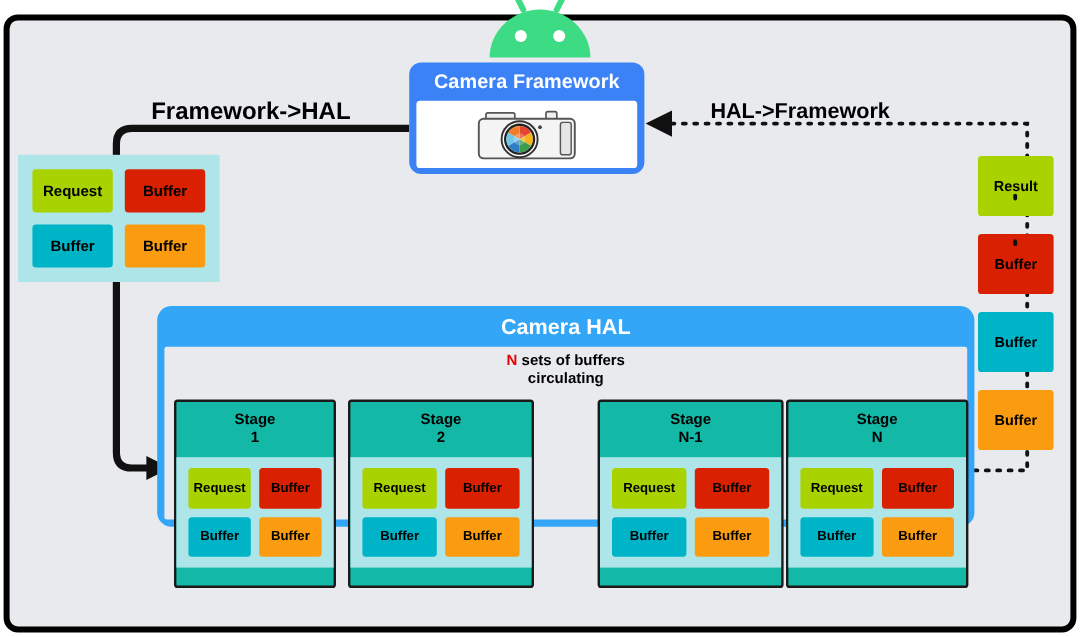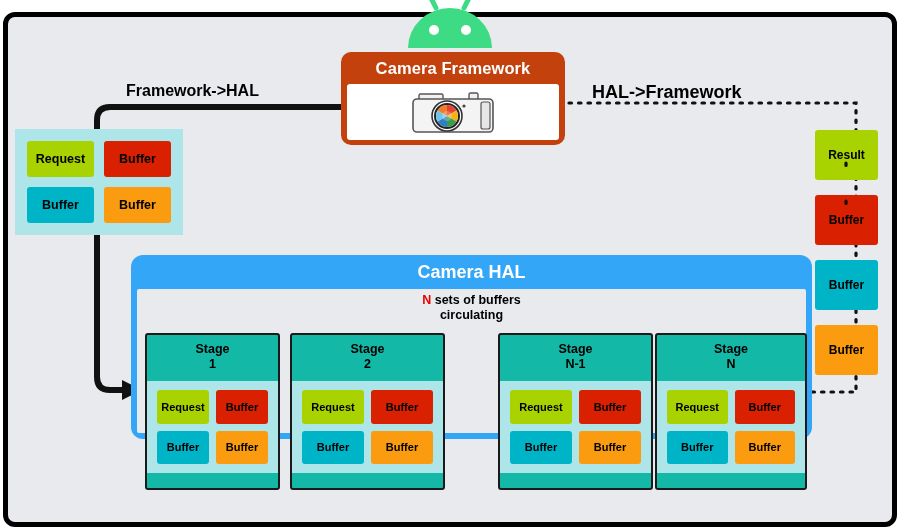--- a/index.html
+++ b/index.html
@@ -27,22 +27,22 @@
   .android {
     position: absolute;
     left: 404px; top: -14px;
     width: 92px; height: 66px;
     z-index: 3;
   }
   
   .cam-fw {
     position: absolute;
     left: 341px; top: 52px;
-    width: 224px; height: 93px;
-    background: #c2410c;
+    width: 196px; height: 93px;
+    background: #3b82f6;
     border-radius: 10px;
     z-index: 5;
     box-shadow: 0 0 0 0 transparent;
   }
   .cam-fw-title {
     height: 28px;
     line-height: 28px;
     text-align: center;
     color: #ffffff;
     font-size: 16.5px;
@@ -171,21 +171,21 @@
   }
   .result-col .chip {
     height: 50px;
     margin-bottom: 15px;
     font-size: 12px;
   }
   
   .lbl-fw-hal {
     position: absolute;
     left: 126px; top: 82px;
-    font-size: 16px;
+    font-size: 20px;
     font-weight: bold;
     color: #000;
     z-index: 3;
   }
   .lbl-hal-fw {
     position: absolute;
     left: 592px; top: 82px;
     font-size: 18px;
     font-weight: bold;
     color: #000;

